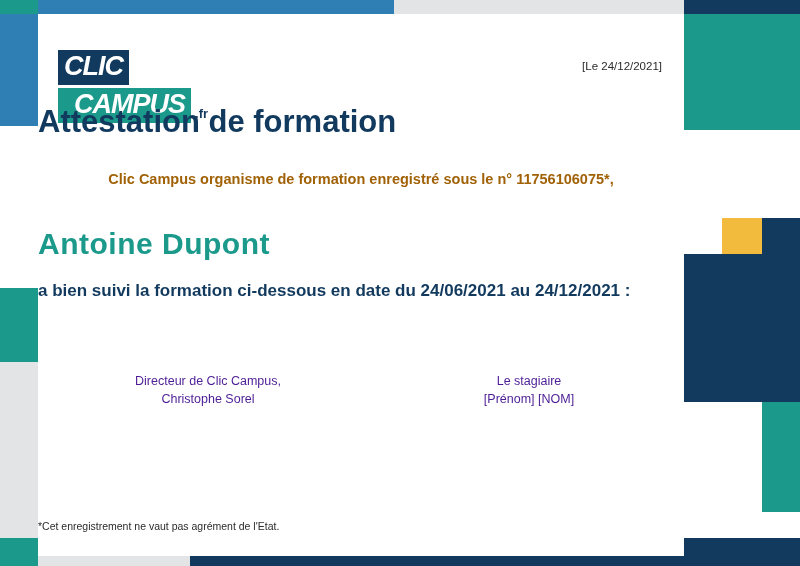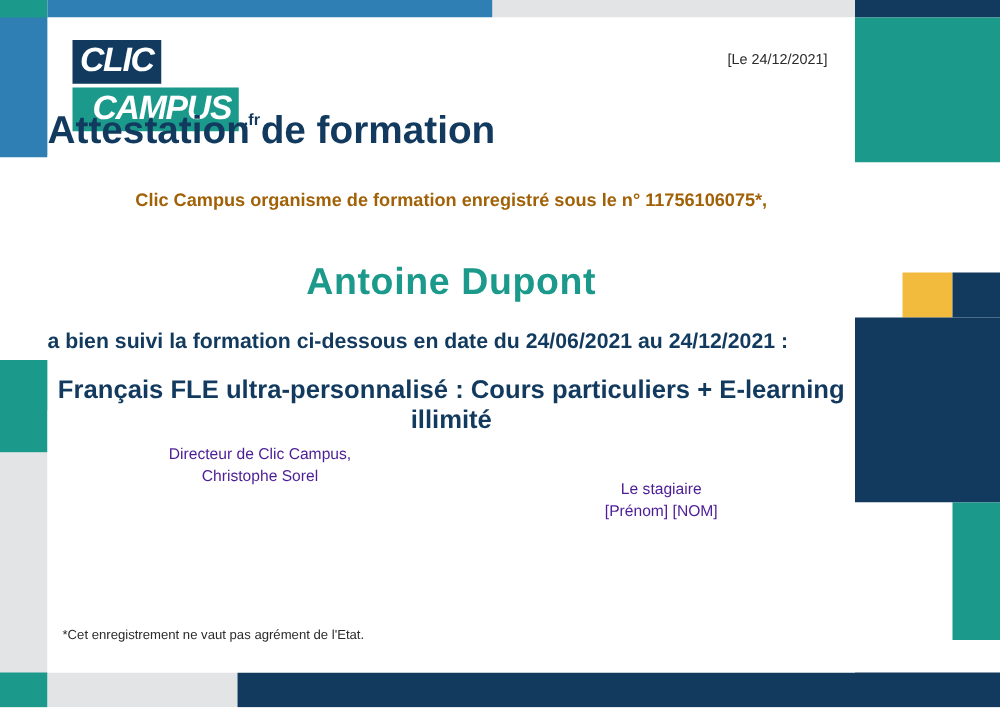--- a/index.html
+++ b/index.html
@@ -42,21 +42,21 @@
   .d-right-white2   { left: 684px;top: 402px;width: 78px;  height: 110px; background: #ffffff; }
   .d-right-teal4    { left: 762px;top: 402px;width: 38px;  height: 110px; background: #1b9a8b; }
   .d-bottom-navy    { left: 190px;top: 538px;width: 610px; height: 28px;  background: #123a5e; }
   .d-bottom-gray    { left: 38px; top: 538px;width: 152px; height: 28px;  background: #e3e4e6; }
   .d-bottom-teal    { left: 0;    top: 538px;width: 38px;  height: 28px;  background: #1b9a8b; }
 
   
   .card {
     position: absolute;
     left: 38px;
-    top: 14px;
+    top: 32px;
     width: 646px;
     height: 524px;
     background: #ffffff;
   }
 
   
   .logo {
     position: absolute;
     left: 20px;
     top: 18px;
@@ -110,21 +110,21 @@
     text-align: center;
     font-size: 14.5px;
     font-weight: bold;
     color: #a16207;
     line-height: 1.5;
   }
   .student-name {
     position: absolute;
     left: 0; right: 0;
     top: 195px;
-    text-align: center;
+    text-align: left;
     font-size: 30px;
     font-weight: bold;
     color: #1b9a8b;
     letter-spacing: 0.5px;
   }
   .period {
     position: absolute;
     left: 0; right: 0;
     top: 249px;
     text-align: left;
@@ -147,33 +147,33 @@
     left: 40px;
     right: 40px;
     top: 340px;
     display: flex;
     justify-content: space-between;
     font-size: 12.5px;
     color: #4c1d95;
   }
   .sig-block { text-align: center; line-height: 1.45; }
   .sig-left  { width: 260px; }
-  .sig-right { width: 230px; margin-top: 28px; }
+  .sig-right { width: 230px; }
 
   .footnote {
     position: absolute;
     left: 0;
     bottom: 24px;
     width: 100%;
     text-align: left;
     padding-left: 0;
     font-size: 10.5px;
     color: #2b2b2b;
   }
-  .footnote-inner { margin-left: 12px; }
+  .footnote-inner { margin-left: 0; }
 </style>
 </head>
 <body>
 
 <div class="page">
 
   <div class="deco d-topleft-teal"></div>
   <div class="deco d-top-blue-strip"></div>
   <div class="deco d-top-gray"></div>
   <div class="deco d-top-navy"></div>
@@ -210,21 +210,20 @@
     <div class="title">Attestation de formation</div>
 
     <div class="intro">
       <div>Clic Campus organisme de formation enregistré sous le n° 11756106075*,</div>
     </div>
 
     <div class="student-name">Antoine  Dupont</div>
 
     <div class="period">a bien suivi la formation ci-dessous en date du 24/06/2021 au 24/12/2021 :</div>
 
-    <div class="course">Français FLE ultra-personnalisé : Cours particuliers + E-learning illimité</div>
 
     <div class="signatures">
       <div class="sig-block sig-left">
         <div>Directeur de Clic Campus,</div>
         <div>Christophe Sorel</div>
       </div>
       <div class="sig-block sig-right">
         <div>Le stagiaire</div>
         <div>[Prénom] [NOM]</div>
       </div>

